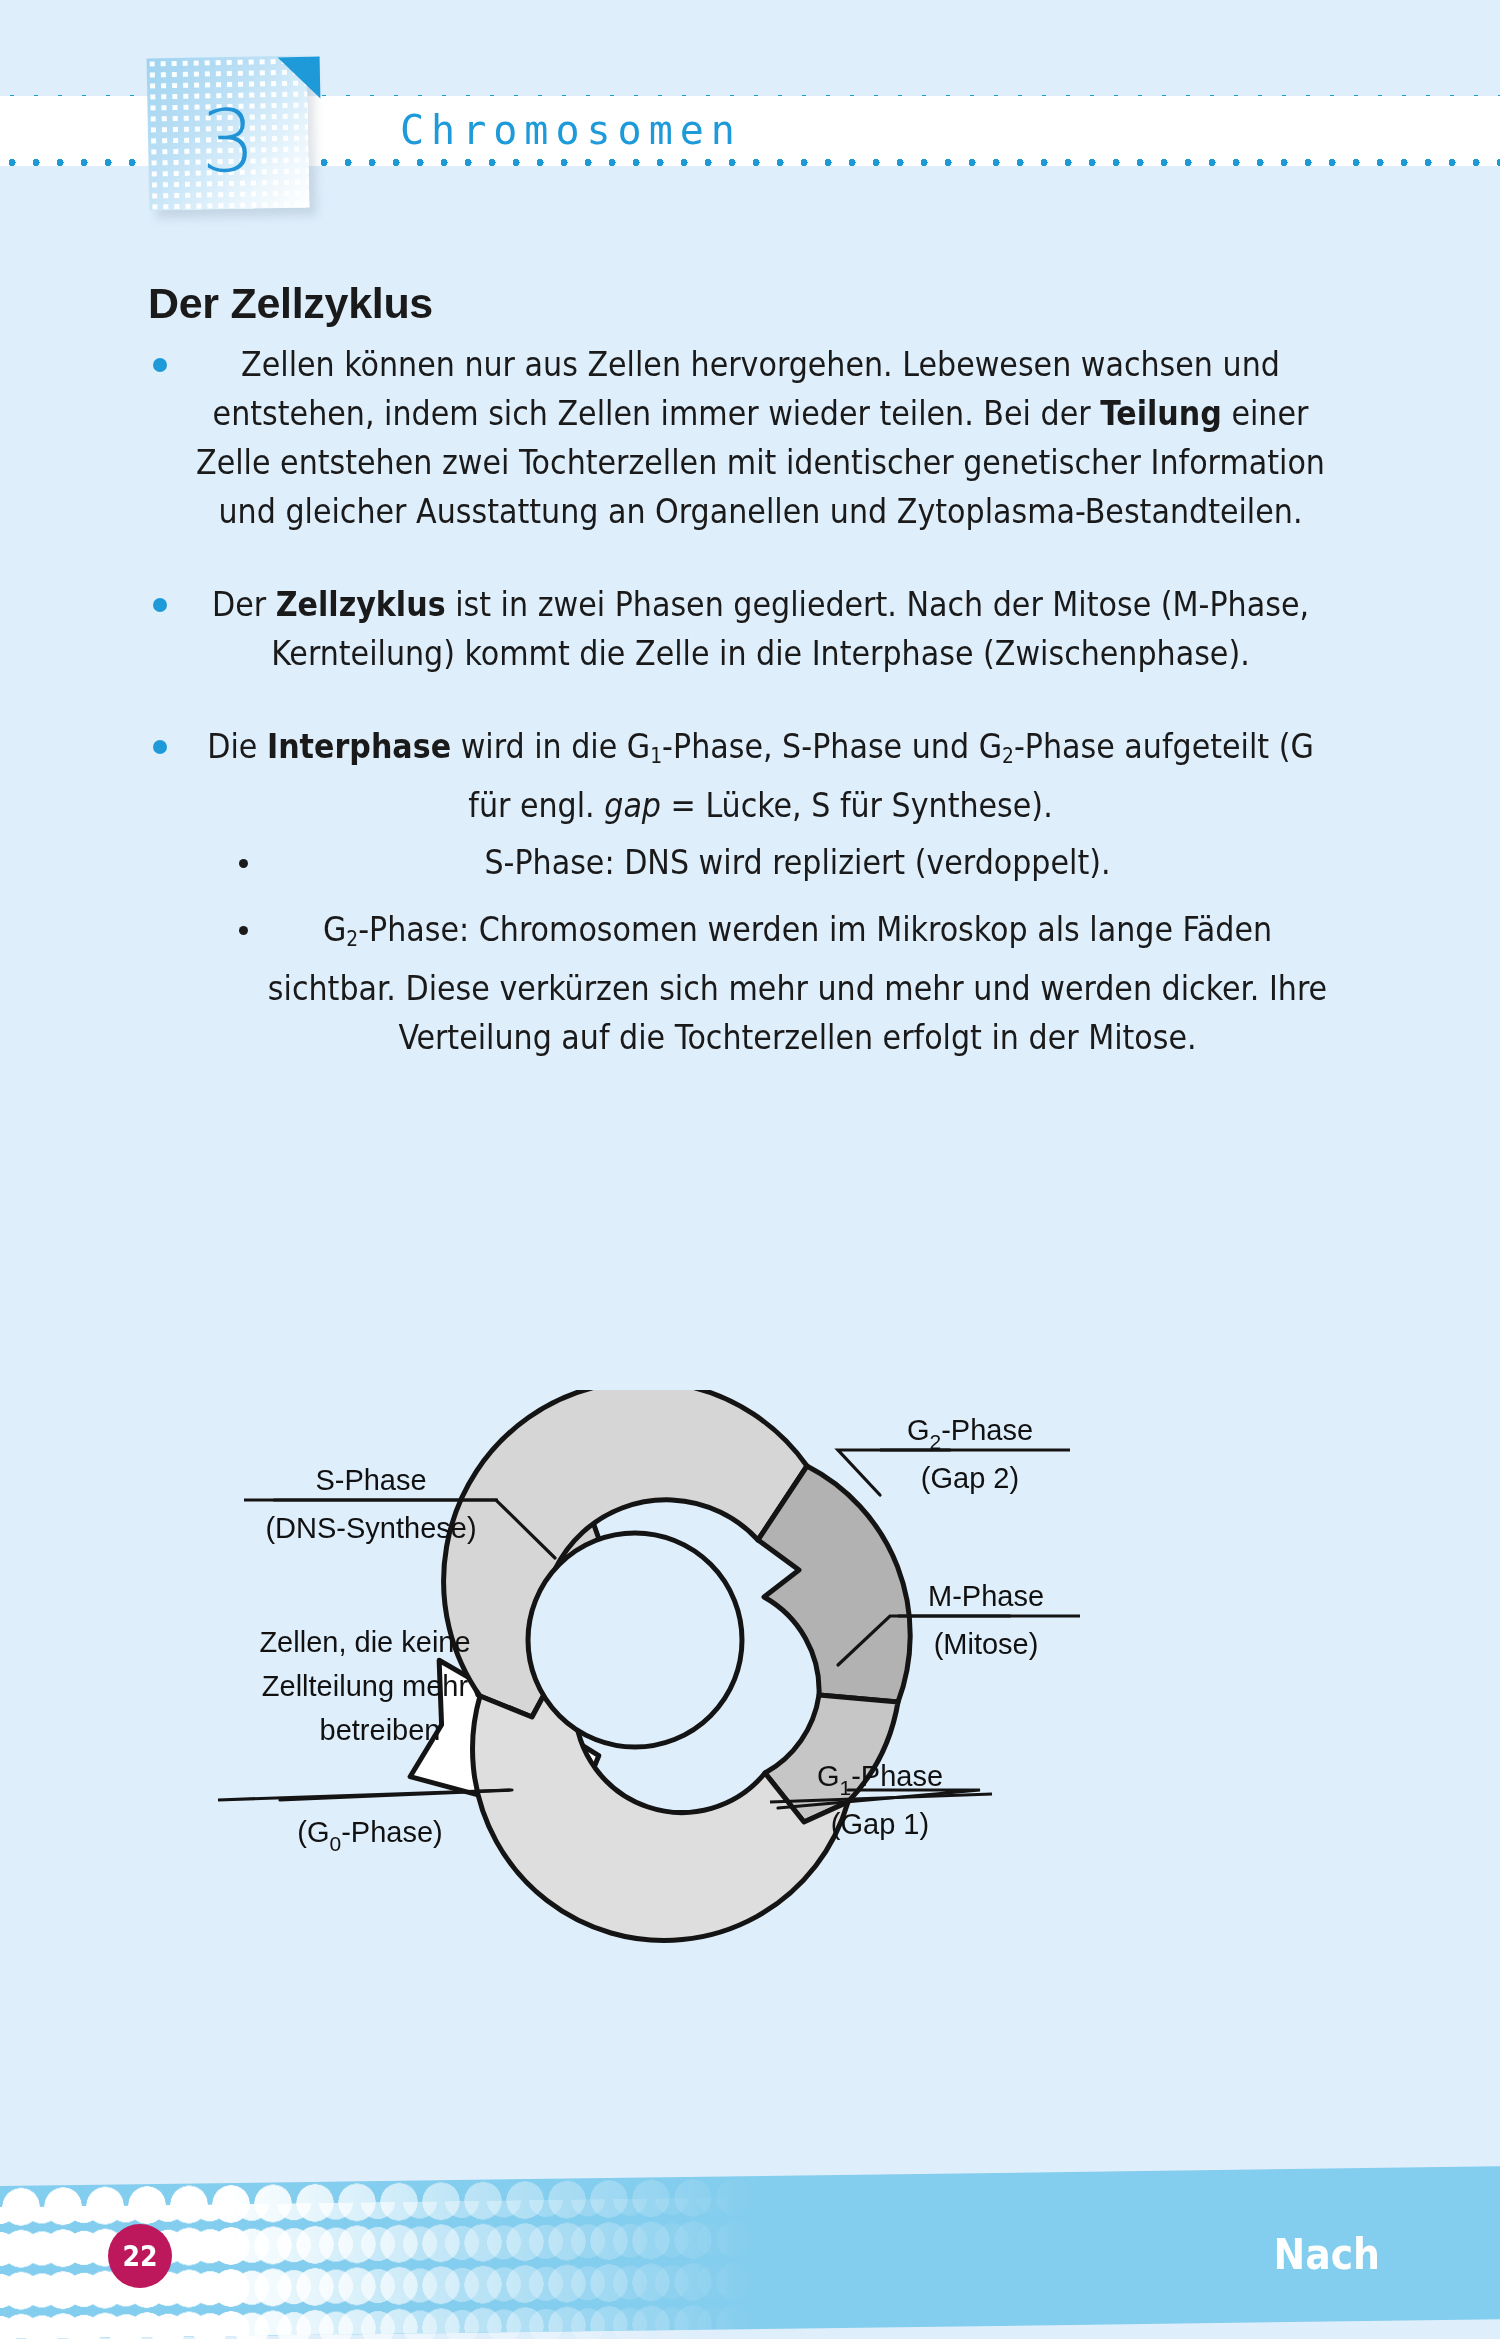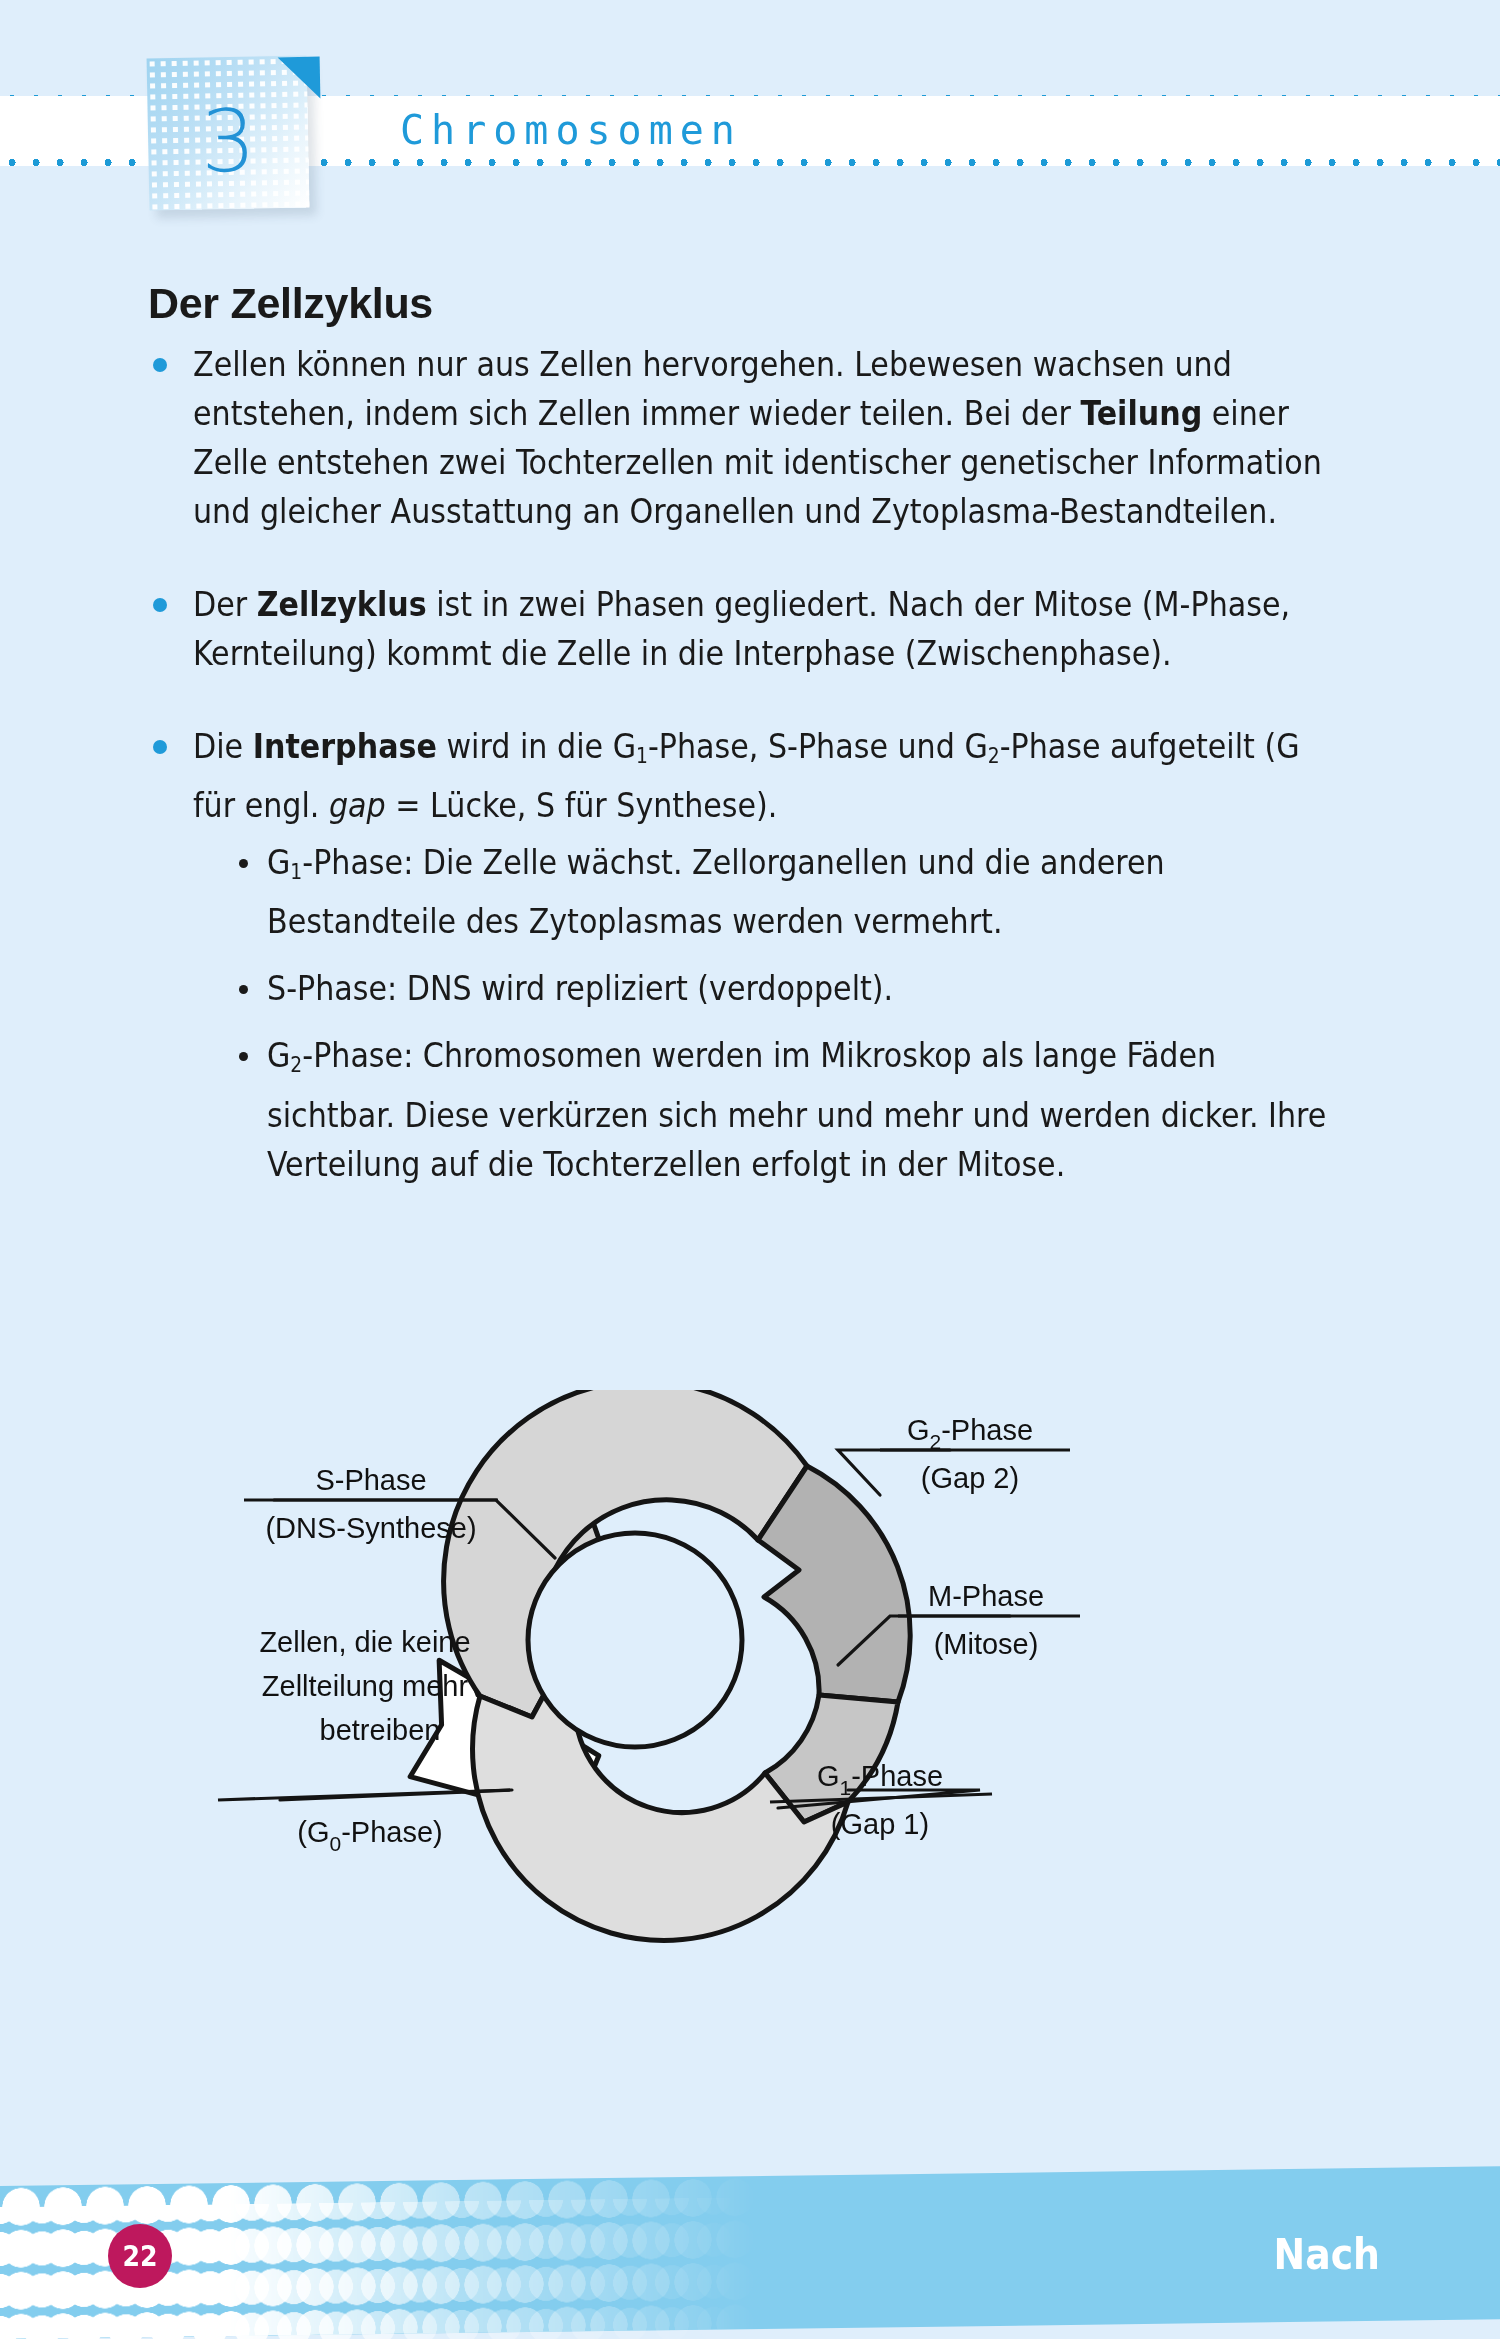--- a/index.html
+++ b/index.html
@@ -60,20 +60,21 @@
     font-size:43px; font-weight:bold; color:#1a1a1a;
     font-family:Liberation Sans, sans-serif;
     letter-spacing:-.3px;
   }
   .blist { position:absolute; left:148px; width:1180px; }
   .bullet-item {
     position:relative; padding-left:45px;
     font-size:33.5px; line-height:49px; color:#1a1a1a;
     font-family:"DejaVu Sans Condensed","Liberation Sans", sans-serif;
     margin-bottom:36px;
+    text-align:center;
   }
   .bullet-item > .dot {
     position:absolute; left:5px; top:18px;
     width:14px; height:14px; border-radius:50%;
     background:#1f9ad9;
   }
   .sublist { margin-top:8px; padding-left:42px; }
   .sub-item {
     position:relative; padding-left:32px;
     font-size:33.5px; line-height:49px; color:#1a1a1a;
@@ -167,24 +168,20 @@
     <div class="bullet-item" style="margin-top:44px;">
       <span class="dot"></span>
       <span>Der <b>Zellzyklus</b> ist in zwei Phasen gegliedert. Nach der Mitose (M-Phase, Kernteilung) kommt die Zelle in die Interphase (Zwischenphase).</span>
     </div>
 
     <div class="bullet-item" style="margin-top:44px; margin-bottom:0;">
       <span class="dot"></span>
       <span>Die <b>Interphase</b> wird in die G<sub>1</sub>-Phase, S-Phase und G<sub>2</sub>-Phase aufgeteilt (G für engl. <i>gap</i> = Lücke, S für Synthese).</span>
 
       <div class="sublist">
-        <div class="sub-item">
-          <span class="sdot"></span>
-          <span>G<sub>1</sub>-Phase: Die Zelle wächst. Zellorganellen und die anderen Bestandteile des Zytoplasmas werden vermehrt.</span>
-        </div>
         <div class="sub-item">
           <span class="sdot"></span>
           <span>S-Phase: DNS wird repliziert (verdoppelt).</span>
         </div>
         <div class="sub-item">
           <span class="sdot"></span>
           <span>G<sub>2</sub>-Phase: Chromosomen werden im Mikroskop als lange Fäden sichtbar. Diese verkürzen sich mehr und mehr und werden dicker. Ihre Verteilung auf die Tochterzellen erfolgt in der Mitose.</span>
         </div>
       </div>
     </div>

